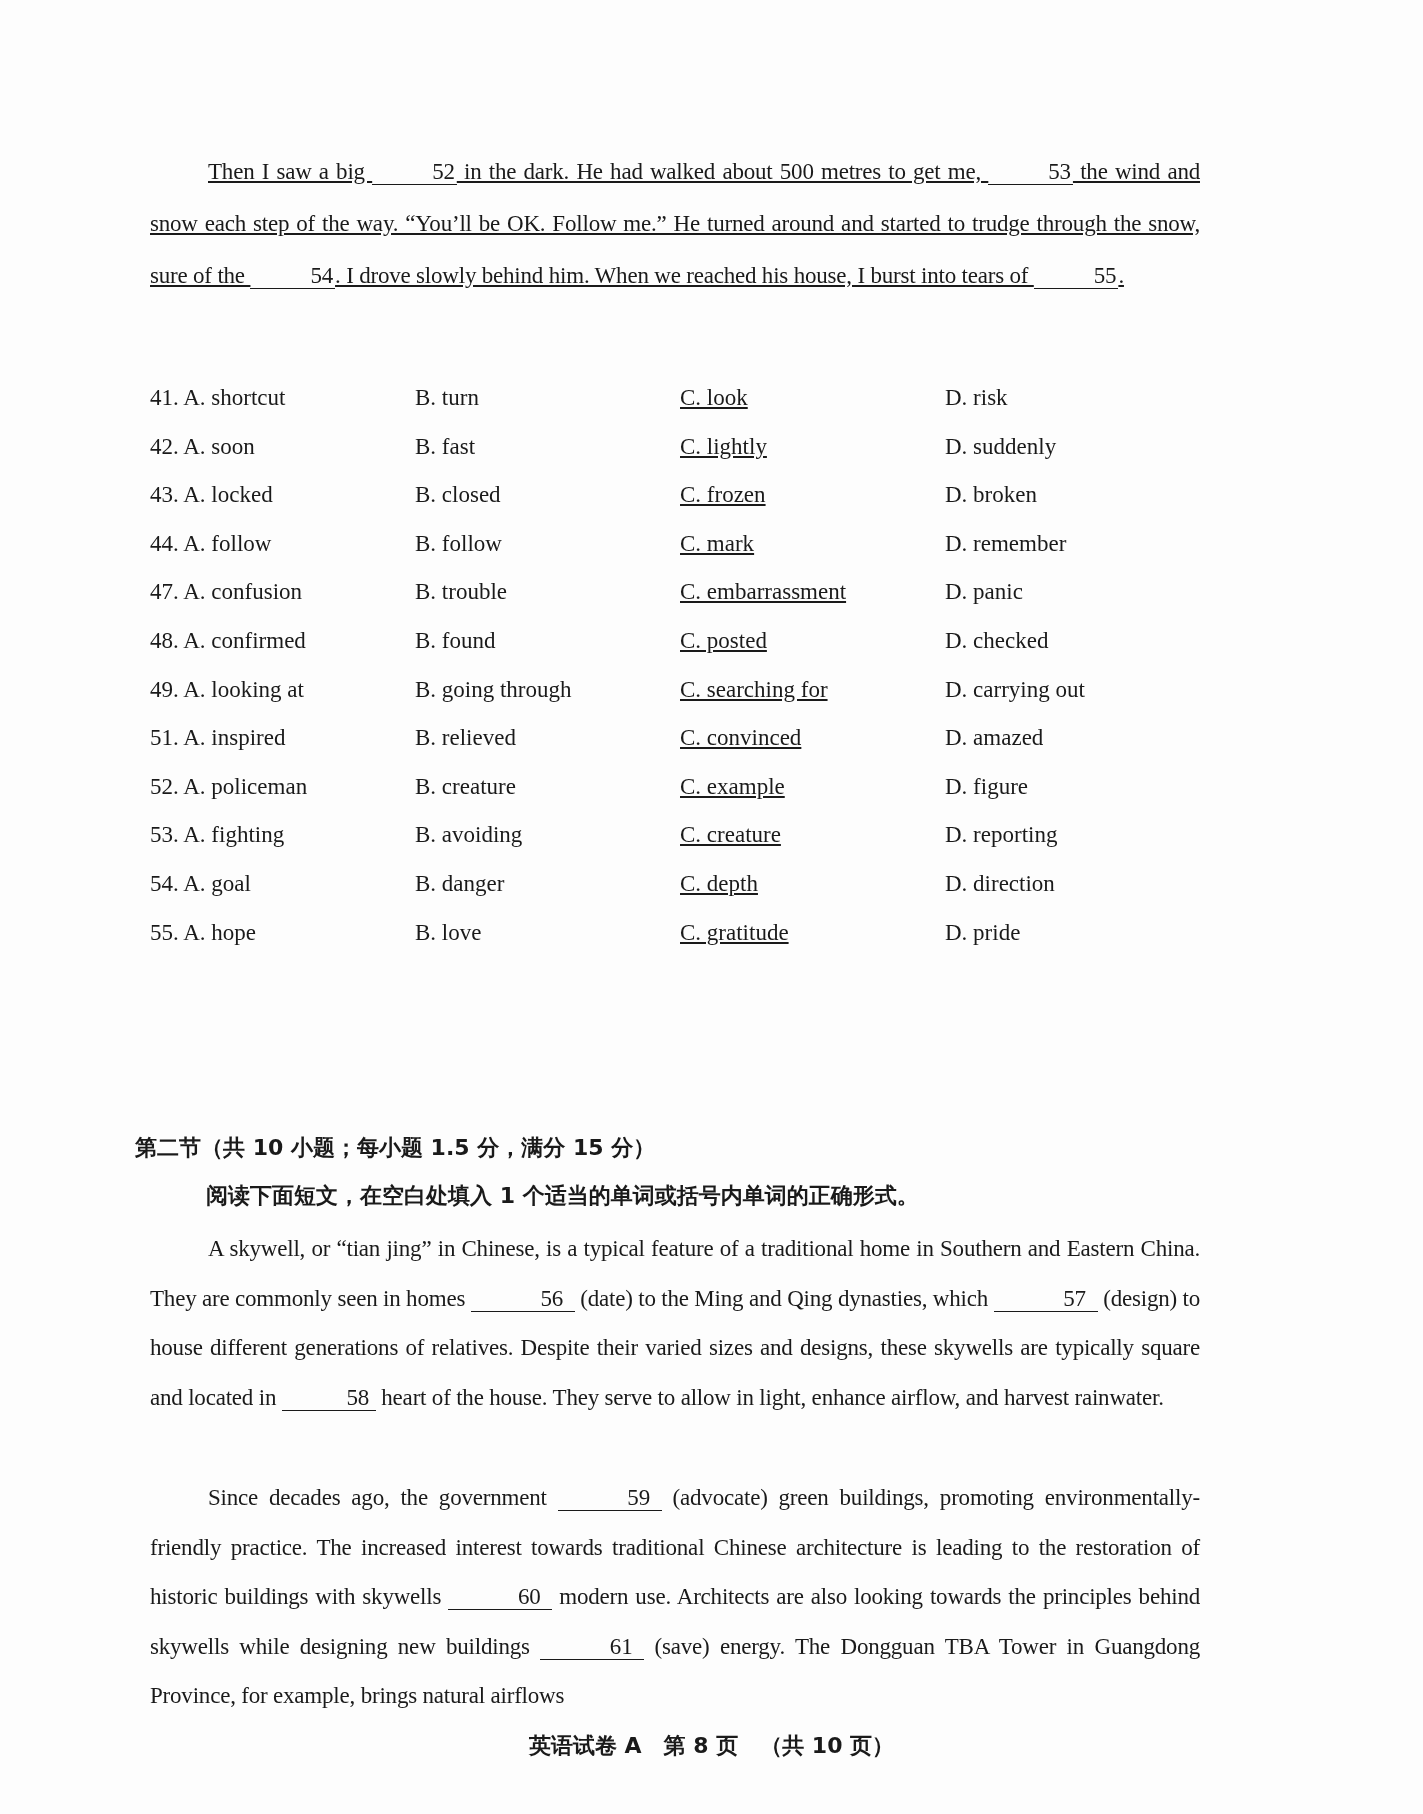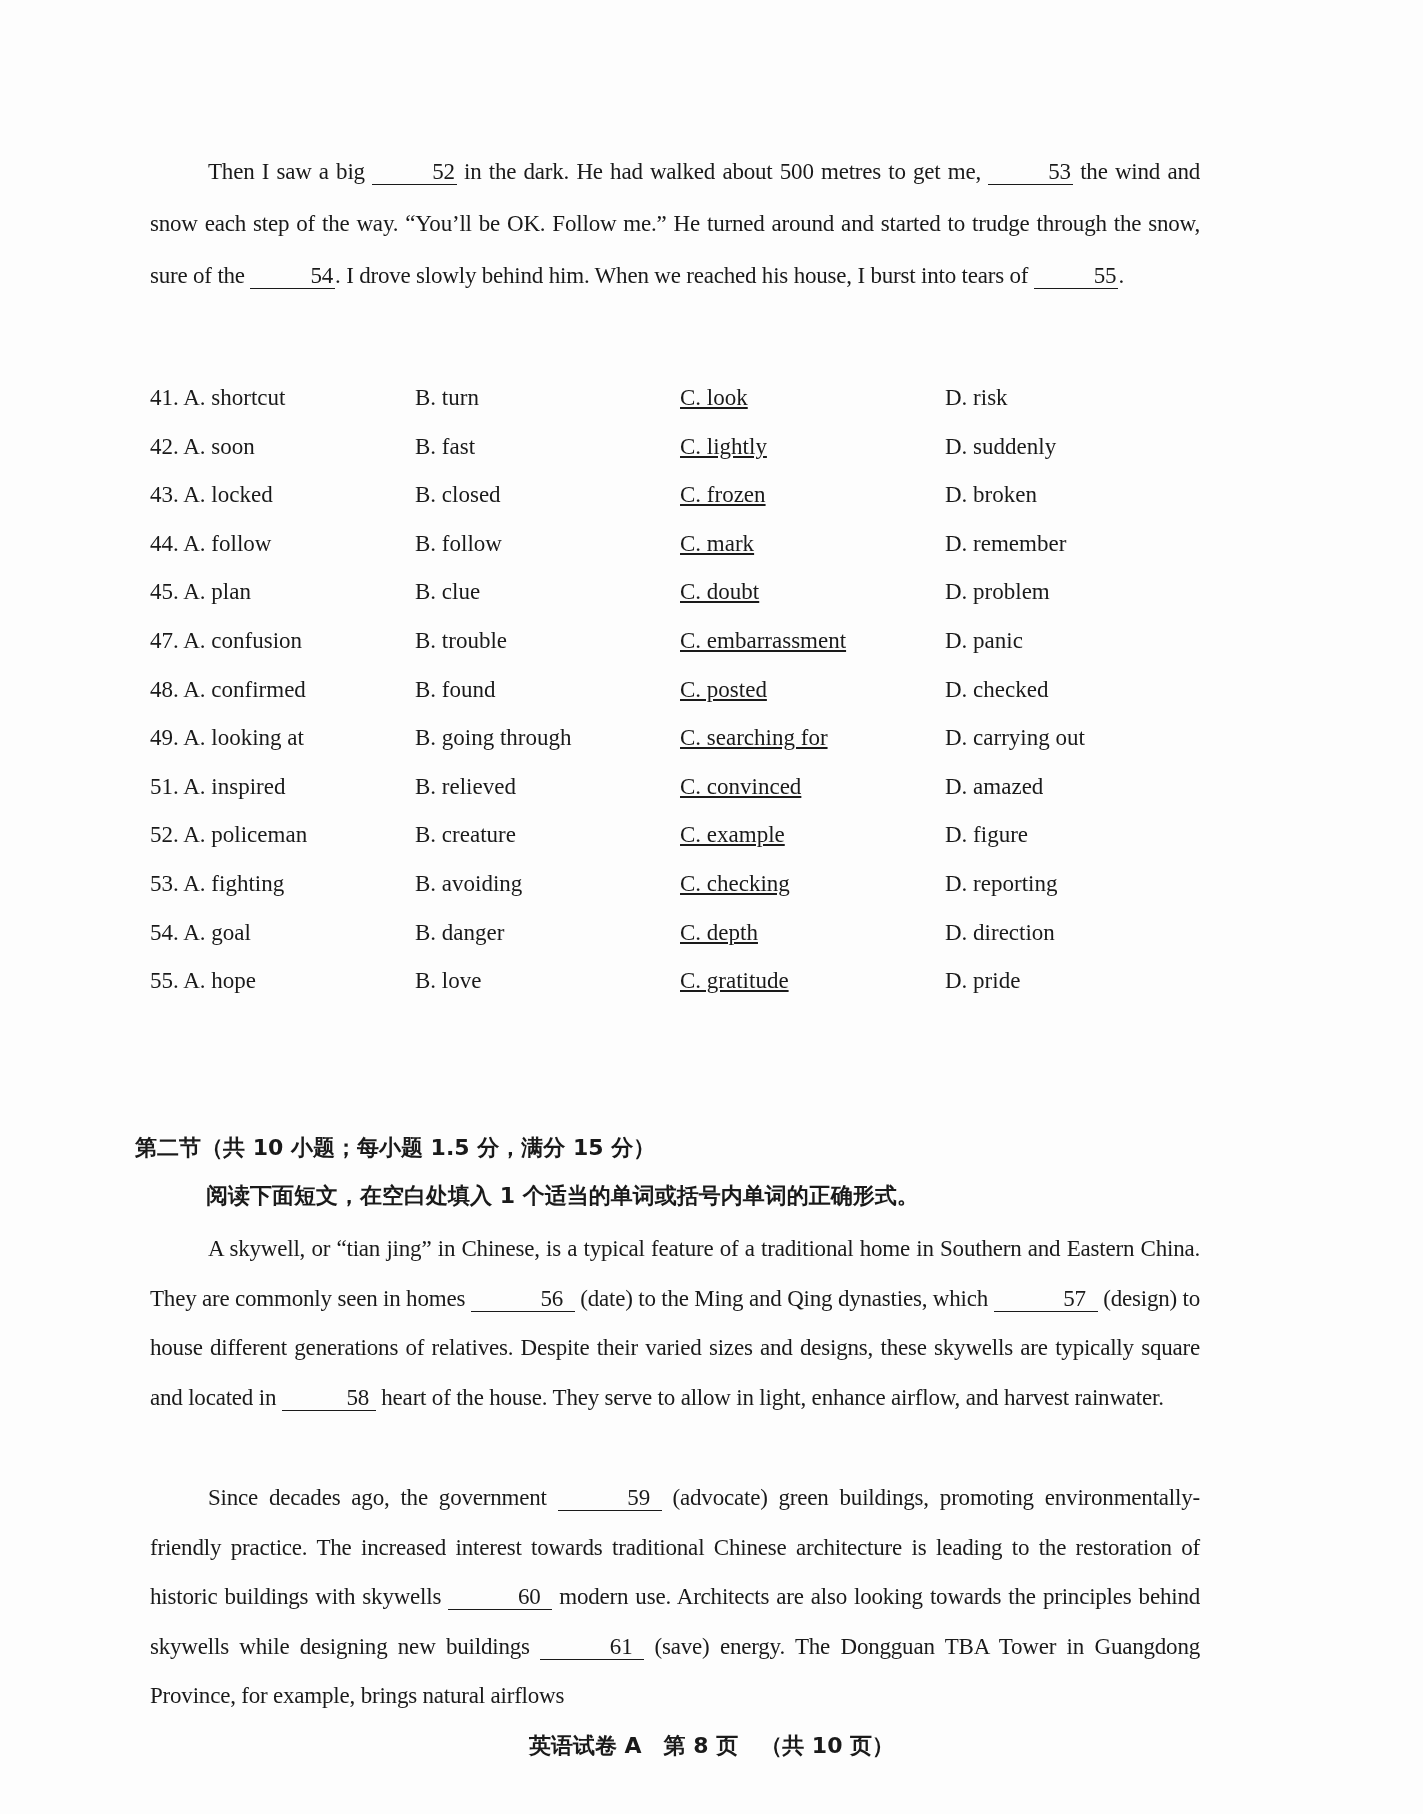--- a/index.html
+++ b/index.html
@@ -37,21 +37,21 @@
   .footer {
     position: absolute; left: 0; width: 1423px; top: 1728px; text-align: center;
     font-family: "DejaVu Sans", sans-serif; font-size: 22px; font-weight: bold; line-height: 36px;
   }
 </style>
 </head>
 <body>
 
 <div class="page">
 
-  <div class="para indent" style="top:146px;">
+  <div class="para indent" style="top:146px;text-decoration:underline;">
     <span>Then I saw a big </span><span class="blank b-sm">52</span><span> in the dark. He had walked about 500 metres to get me, </span><span class="blank b-sm">53</span><span> the wind and snow each step of the way. “You’ll be OK. Follow me.” He turned around and started to trudge through the snow, sure of the </span><span class="blank b-sm">54</span><span>. I drove slowly behind him. When we reached his house, I burst into tears of </span><span class="blank b-sm">55</span><span>.</span>
   </div>
 
   <div class="options">
     <div class="opt-row">
         <span class="c0">41. A. shortcut</span>
         <span class="c1">B. turn</span>
         <span class="c2">C. look</span>
         <span class="c3">D. risk</span>
       </div>
@@ -65,26 +65,20 @@
         <span class="c0">43. A. locked</span>
         <span class="c1">B. closed</span>
         <span class="c2">C. frozen</span>
         <span class="c3">D. broken</span>
       </div>
     <div class="opt-row">
         <span class="c0">44. A. follow</span>
         <span class="c1">B. follow</span>
         <span class="c2">C. mark</span>
         <span class="c3">D. remember</span>
-      </div>
-    <div class="opt-row">
-        <span class="c0">45. A. plan</span>
-        <span class="c1">B. clue</span>
-        <span class="c2">C. doubt</span>
-        <span class="c3">D. problem</span>
       </div>
     <div class="opt-row">
         <span class="c0">47. A. confusion</span>
         <span class="c1">B. trouble</span>
         <span class="c2">C. embarrassment</span>
         <span class="c3">D. panic</span>
       </div>
     <div class="opt-row">
         <span class="c0">48. A. confirmed</span>
         <span class="c1">B. found</span>
@@ -105,21 +99,21 @@
       </div>
     <div class="opt-row">
         <span class="c0">52. A. policeman</span>
         <span class="c1">B. creature</span>
         <span class="c2">C. example</span>
         <span class="c3">D. figure</span>
       </div>
     <div class="opt-row">
         <span class="c0">53. A. fighting</span>
         <span class="c1">B. avoiding</span>
-        <span class="c2">C. checking</span>
+        <span class="c2">C. creature</span>
         <span class="c3">D. reporting</span>
       </div>
     <div class="opt-row">
         <span class="c0">54. A. goal</span>
         <span class="c1">B. danger</span>
         <span class="c2">C. depth</span>
         <span class="c3">D. direction</span>
       </div>
     <div class="opt-row">
         <span class="c0">55. A. hope</span>

